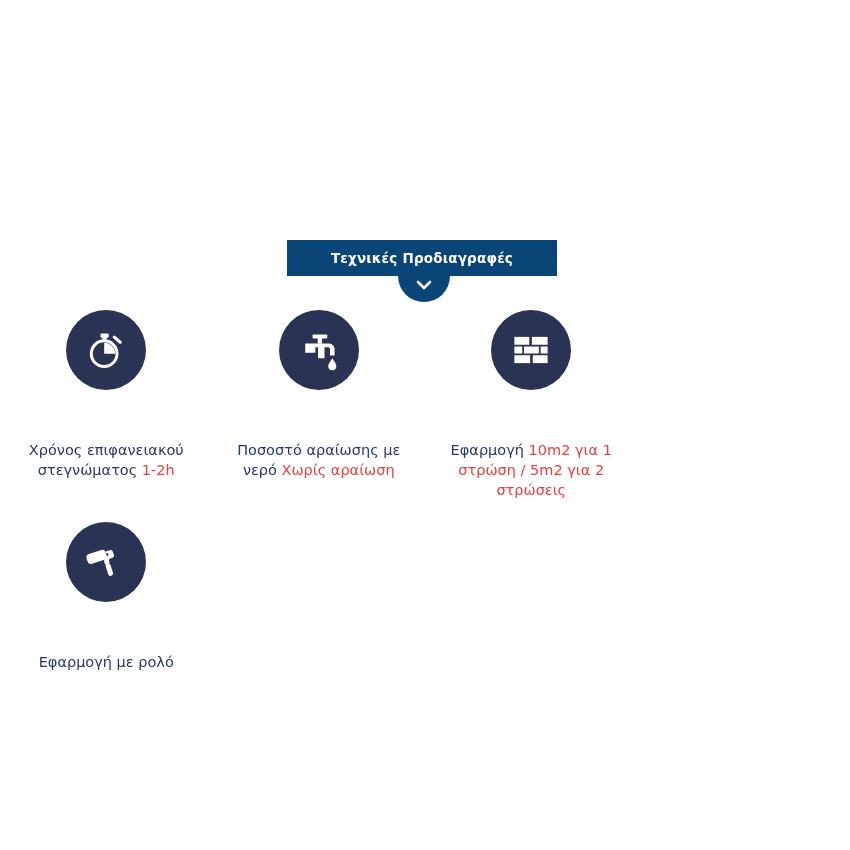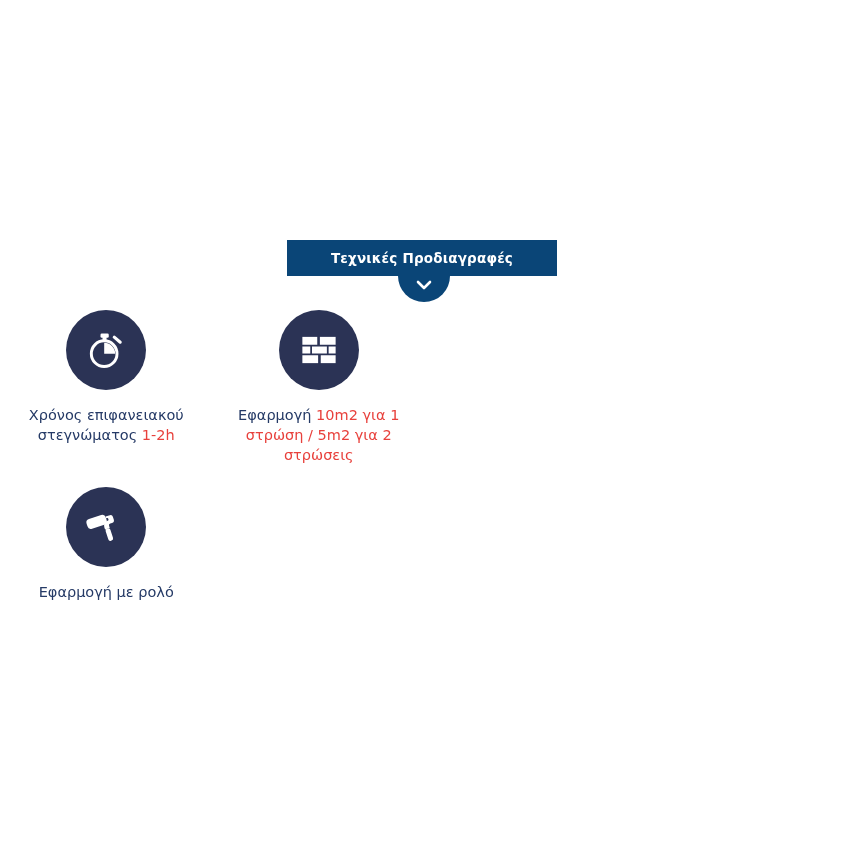--- a/index.html
+++ b/index.html
@@ -73,20 +73,21 @@
     align-items: flex-start;
     width: 850px;
   }
   .feature {
     width: 212.5px;
     display: flex;
     flex-direction: column;
     align-items: center;
     box-sizing: border-box;
     padding: 0 6px;
+    gap: 35px;
   }
   .feature-icon-circle {
     width: 80px;
     height: 80px;
     border-radius: 50%;
     background: #2b3355;
     display: flex;
     align-items: center;
     justify-content: center;
     flex: none;
@@ -141,20 +142,35 @@
               <path d="M22 28 L22 16 A12 12 0 0 1 34 28 Z" fill="#ffffff"></path>
               <rect x="18" y="6" width="9" height="4.6" rx="1.4" fill="#ffffff"></rect>
               <rect x="20.2" y="9.5" width="4.4" height="4.4" fill="#ffffff"></rect>
               <path d="M33 10 L39.5 15.5" stroke="#ffffff" stroke-width="3.4" stroke-linecap="round"></path>
             </svg>
           </span>
         </div>
         <div class="feature-label"><span>Χρόνος επιφανειακού στεγνώματος </span><span class="val">1-2h</span></div>
       </div>
 
+      <div class="feature">
+        <div class="feature-icon-circle">
+          <span>
+            <svg width="44" height="44" viewBox="0 0 48 48">
+              <g fill="#ffffff">
+                <rect x="17" y="7" width="16" height="4.4" rx="1"></rect>
+                <rect x="22.6" y="10" width="4.6" height="7"></rect>
+                <path d="M9 17 h26 a6 6 0 0 1 6 6 v7 h-5 v-7 a2 2 0 0 0 -2 -2 h-4 v12 h-7 v-12 h-3 v6 h-11 z"></path>
+                <path d="M38.5 33 c 3.6 5.4 4.4 6.8 4.4 8.6 a4.4 4.4 0 0 1 -8.8 0 c 0 -1.8 0.8 -3.2 4.4 -8.6 z"></path>
+              </g>
+            </svg>
+          </span>
+        </div>
+        <div class="feature-label"><span>Ποσοστό αραίωσης με νερό </span><span class="val">Χωρίς αραίωση</span></div>
+      </div>
 
       <div class="feature">
         <div class="feature-icon-circle">
           <span>
             <svg width="42" height="42" viewBox="0 0 48 48">
               <g fill="#ffffff">
                 <rect x="5" y="9" width="17" height="9"></rect>
                 <rect x="25" y="9" width="18" height="9"></rect>
                 <rect x="5" y="20" width="9" height="8"></rect>
                 <rect x="16" y="20" width="17" height="8"></rect>

